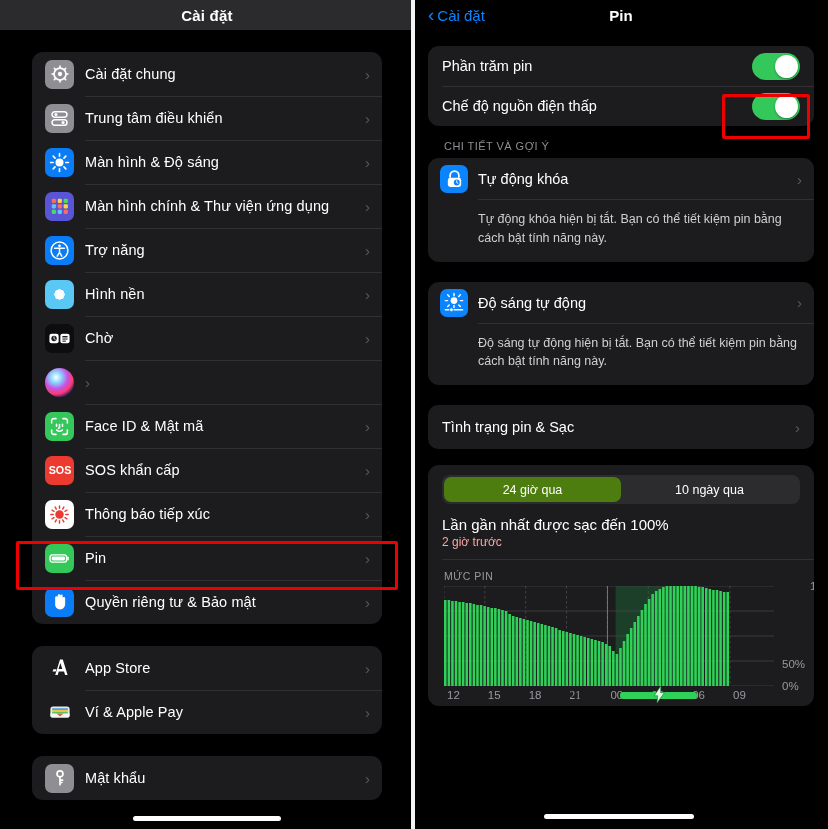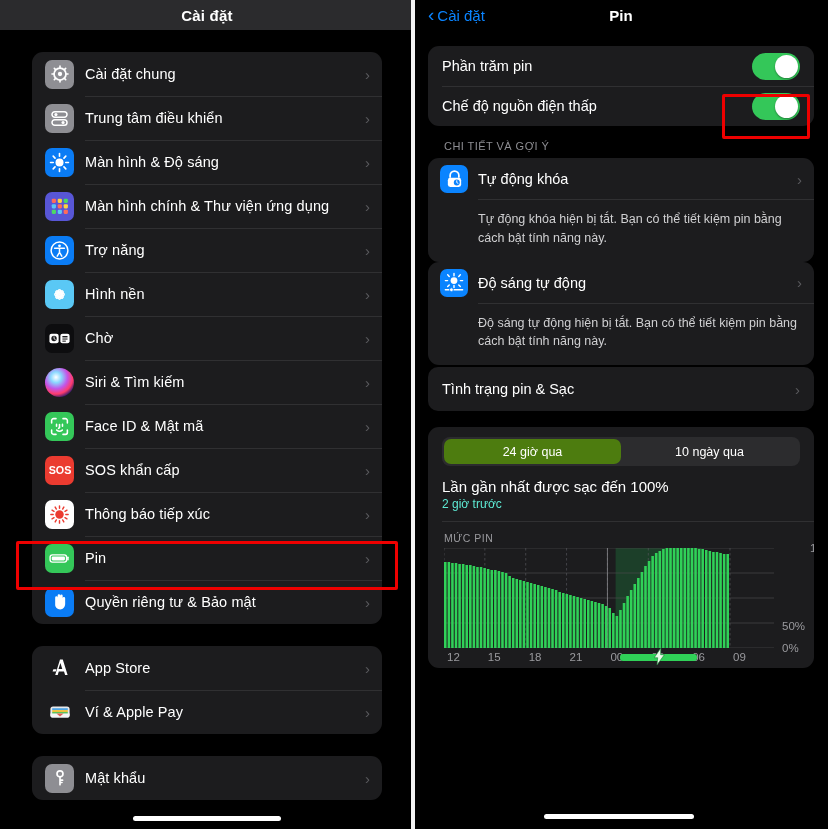--- a/index.html
+++ b/index.html
@@ -170,21 +170,21 @@
     line-height: 1.45;
     padding: 8px 16px 0 16px;
   }
   .section-head {
     color:#8e8e93;
     font-size: 11px;
     letter-spacing: .45px;
     padding: 14px 16px 6px 16px;
     text-transform: uppercase;
   }
-  .sug-card { margin-bottom: 0; }
+  .sug-card { margin-bottom: 20px; }
   .sug-top {
     display:flex; align-items:center;
     height: 42px;
     padding: 0 12px;
     position: relative;
   }
   .sug-top::after {
     content:""; position:absolute; left:50px; right:0; bottom:0;
     height:1px; background:#303032;
   }
@@ -229,21 +229,21 @@
     color:#fff; font-size: 12.5px;
     border-radius: 7px;
   }
   .seg-item.active { background:#4d7c0f; }
   .charge-title {
     color:#fff;
     font-size: 15px;
     padding: 12px 14px 0 14px;
   }
   .charge-sub {
-    color:#5eead4;
+    color:#fca5a5;
     font-size: 12px;
     padding: 2px 14px 0 14px;
   }
   .chart-sep {
     height:1px; background:#303032;
     margin: 10px 0 0 14px;
   }
   .chart-label {
     color:#9a9a9e;
     font-size: 10.5px;
@@ -397,21 +397,20 @@
                     <stop offset="0%" stop-color="#ffffff"></stop>
                     <stop offset="26%" stop-color="#8ad8ff"></stop>
                     <stop offset="55%" stop-color="#c355e8"></stop>
                     <stop offset="80%" stop-color="#ff3b6b"></stop>
                     <stop offset="100%" stop-color="#2b1a6b"></stop>
                   </radialGradient>
                 </defs>
                 <circle cx="12" cy="12" r="12" fill="url(#sg)"></circle>
               </svg>
             </div>
-            <span class="row-label">Siri &amp; Tìm kiếm</span>
             <span class="chev">›</span>
           </div>
           <div class="row">
             <div class="app-icon" style="background: rgb(52, 199, 89);">
               <svg width="21" height="21" viewBox="0 0 24 24">
                 <g fill="none" stroke="white" stroke-width="1.8" stroke-linecap="round">
                   <path d="M3 8V5.2A2.2 2.2 0 0 1 5.2 3H8"></path>
                   <path d="M16 3h2.8A2.2 2.2 0 0 1 21 5.2V8"></path>
                   <path d="M21 16v2.8a2.2 2.2 0 0 1-2.2 2.2H16"></path>
                   <path d="M8 21H5.2A2.2 2.2 0 0 1 3 18.8V16"></path>
@@ -700,21 +699,21 @@
             </svg>
           <div class="ylabels" id="ylabels">
               <span style="top: 100px;">0%</span>
               <span style="top: 50px; margin-top: 28px;">50%</span>
               <span style="top: 0px; margin-left: 28px;">100%</span>
             </div>
           <div class="xlabels" id="xlabels">
               <span style="left: 3px;">12</span>
               <span style="left: 43.8571px;">15</span>
               <span style="left: 84.7143px;">18</span>
-              <span style="left: 125.571px;">21</span>
+              <span style="left: 125.571px; font-family: Liberation Serif, serif;">21</span>
               <span style="left: 166.429px;">00</span>
               <span style="left: 207.286px;">03</span>
               <span style="left: 248.143px;">06</span>
               <span style="left: 289px;">09</span>
             </div>
         <div style="position: absolute; left: 175.6px; top: 106px; width: 77.8px; height: 7px; border-radius: 3px; background: rgb(48, 209, 88);"></div>
             <div style="position: absolute; left: 208.5px; top: 100px; width: 14px; height: 18px; color: rgb(255, 255, 255); font-size: 14px; line-height: 18px; text-align: center;"><svg width="11" height="17" viewBox="0 0 10 16">
                 <path d="M6.2 0 0 9.2h3.3L2.6 16 9.6 6.3H6.1z" fill="#eafbe9" stroke="#1a7a36" stroke-width="0.6"></path>
               </svg></div>
           </div>

